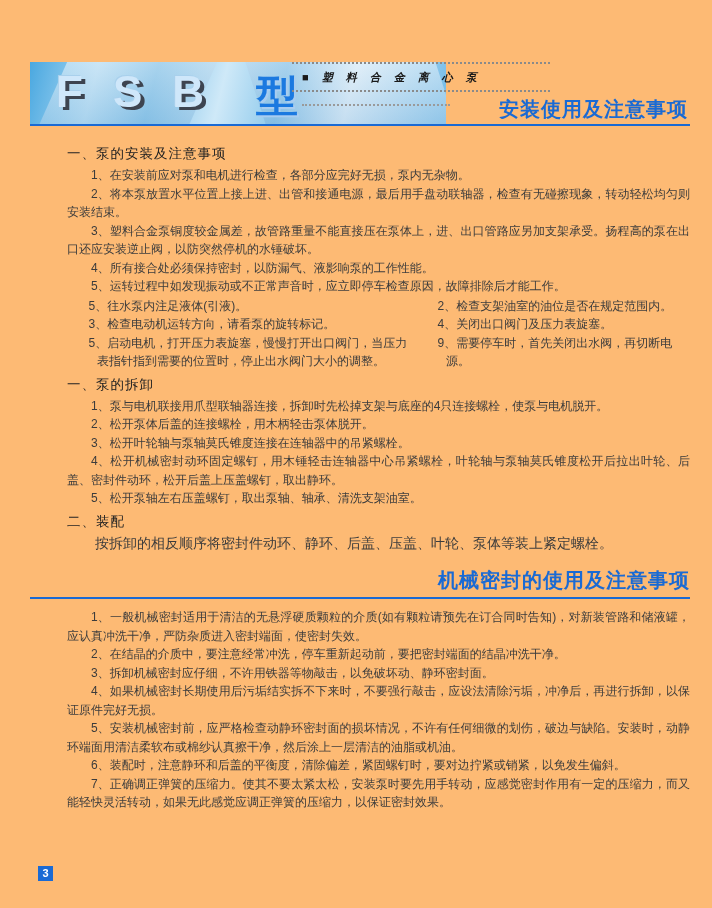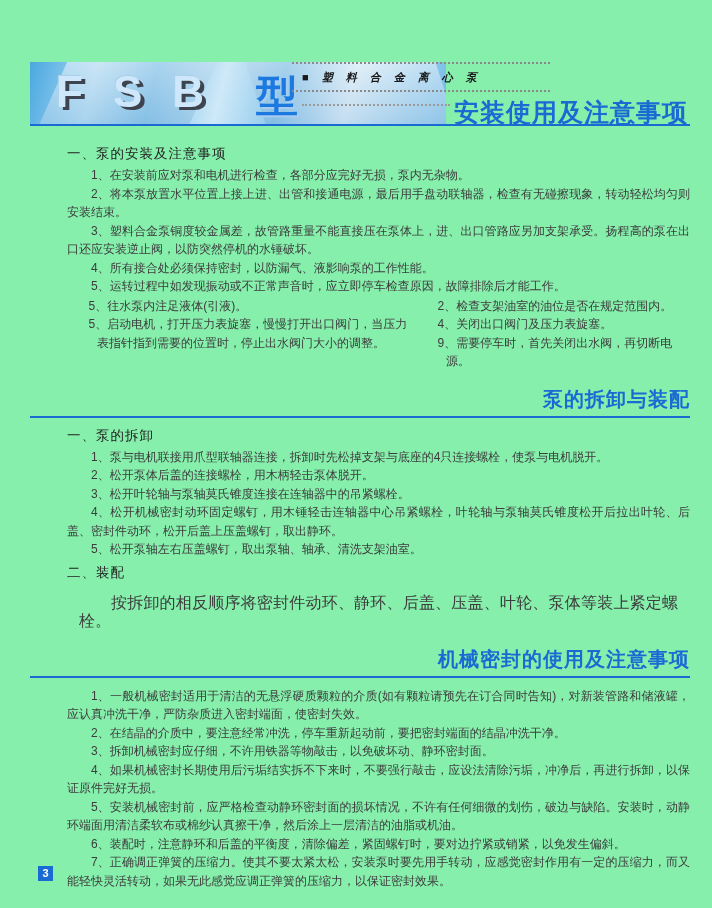--- a/index.html
+++ b/index.html
@@ -1,17 +1,17 @@
 <!DOCTYPE html>
 <html><head>
 <meta charset="utf-8">
 <style>
   html,body{margin:0;padding:0;background:#ffffff;}
   .page{
-    position:relative;width:712px;height:908px;background:#86efac;overflow:hidden;
+    position:relative;width:712px;height:908px;background:#fdba74;overflow:hidden;
     font-family:"Liberation Sans","DejaVu Sans",sans-serif;color:#3c3c3c;
   }
   
   .banner{
     position:absolute;left:30px;top:62px;width:416px;height:62px;overflow:hidden;
     background:linear-gradient(104deg,#4aa8e0 0%,#a6d6f2 16%,#7cc0e8 30%,#cfe9f8 46%,#8fcaec 60%,#e2f2fb 76%,#6db8e6 100%);
   }
   .banner::before{
     content:"";position:absolute;left:18px;top:-12px;width:150px;height:110px;
     background:linear-gradient(160deg,rgba(255,255,255,.55),rgba(60,140,200,.35));
@@ -37,29 +37,29 @@
   .dotbox{position:absolute;left:292px;top:62px;width:258px;z-index:3;}
   .dotrow{border-top:2px dotted #8a8a8a;height:0;}
   .prodname{
     display:block;padding:6px 0 5px 10px;
     font-size:11px;font-weight:bold;color:#1a1a1a;letter-spacing:13px;white-space:nowrap;font-style:italic;
   }
   .dotrow-small{border-top:2px dotted #9a9a9a;height:0;width:148px;margin:12px 0 0 10px;}
   
   .page-title{
     position:absolute;right:24px;top:96px;z-index:4;
-    font-size:25px;font-weight:bold;color:#1a6ad4;letter-spacing:1px;text-align:center;
+    font-size:20px;font-weight:bold;color:#1a6ad4;letter-spacing:1px;text-align:center;
   }
   .header-rule{position:absolute;left:30px;right:22px;top:124px;border-top:2px solid #1a6ad4;}
   
   .content{position:absolute;left:30px;right:22px;top:140px;}
   .body-block{margin-left:37px;}
   h3.sub{margin:5px 0 3px;font-size:13.5px;font-weight:normal;color:#222;letter-spacing:1px;}
   p.item{margin:0;font-size:12px;line-height:18.5px;text-indent:2em;text-align:justify;}
-  p.plain{margin:12px;font-size:16px;line-height:18.5px;text-indent:2em;text-align:justify;}
+  p.plain{margin:0;font-size:14px;line-height:18.5px;text-indent:2em;text-align:justify;}
   .twocol{display:flex;margin-top:1px;}
   .colL{width:56%;}
   .colR{width:44%;}
   .colitem{
     margin:0;font-size:12px;line-height:18.5px;
     padding-left:2.5em;text-indent:-0.7em;text-align:left;
   }
   .sec-head{
     margin-top:15px;margin-bottom:9px;
     border-bottom:2px solid #1a6ad4;padding-bottom:3px;
@@ -98,31 +98,31 @@
       <h3 class="sub">一、泵的安装及注意事项</h3>
       <p class="item">1、在安装前应对泵和电机进行检查，各部分应完好无损，泵内无杂物。</p>
       <p class="item">2、将本泵放置水平位置上接上进、出管和接通电源，最后用手盘动联轴器，检查有无碰擦现象，转动轻松均匀则安装结束。</p>
       <p class="item">3、塑料合金泵铜度较金属差，故管路重量不能直接压在泵体上，进、出口管路应另加支架承受。扬程高的泵在出口还应安装逆止阀，以防突然停机的水锤破坏。</p>
       <p class="item">4、所有接合处必须保持密封，以防漏气、液影响泵的工作性能。</p>
       <p class="item">5、运转过程中如发现振动或不正常声音时，应立即停车检查原因，故障排除后才能工作。</p>
 
       <div class="twocol">
         <div class="colL">
           <p class="colitem">5、往水泵内注足液体(引液)。</p>
+          <p class="colitem">3、检查电动机运转方向，请看泵的旋转标记。</p>
           <p class="colitem">5、启动电机，打开压力表旋塞，慢慢打开出口阀门，当压力表指针指到需要的位置时，停止出水阀门大小的调整。</p>
         </div>
         <div class="colR">
           <p class="colitem">2、检查支架油室的油位是否在规定范围内。</p>
           <p class="colitem">4、关闭出口阀门及压力表旋塞。</p>
           <p class="colitem">9、需要停车时，首先关闭出水阀，再切断电源。</p>
         </div>
       </div>
     </div>
 
-    <div class="sec-head">泵的拆卸与装配</div>
 
     <div class="body-block">
       <h3 class="sub">一、泵的拆卸</h3>
       <p class="item">1、泵与电机联接用爪型联轴器连接，拆卸时先松掉支架与底座的4只连接螺栓，使泵与电机脱开。</p>
       <p class="item">2、松开泵体后盖的连接螺栓，用木柄轻击泵体脱开。</p>
       <p class="item">3、松开叶轮轴与泵轴莫氏锥度连接在连轴器中的吊紧螺栓。</p>
       <p class="item">4、松开机械密封动环固定螺钉，用木锤轻击连轴器中心吊紧螺栓，叶轮轴与泵轴莫氏锥度松开后拉出叶轮、后盖、密封件动环，松开后盖上压盖螺钉，取出静环。</p>
       <p class="item">5、松开泵轴左右压盖螺钉，取出泵轴、轴承、清洗支架油室。</p>
 
       <h3 class="sub">二、装配</h3>

